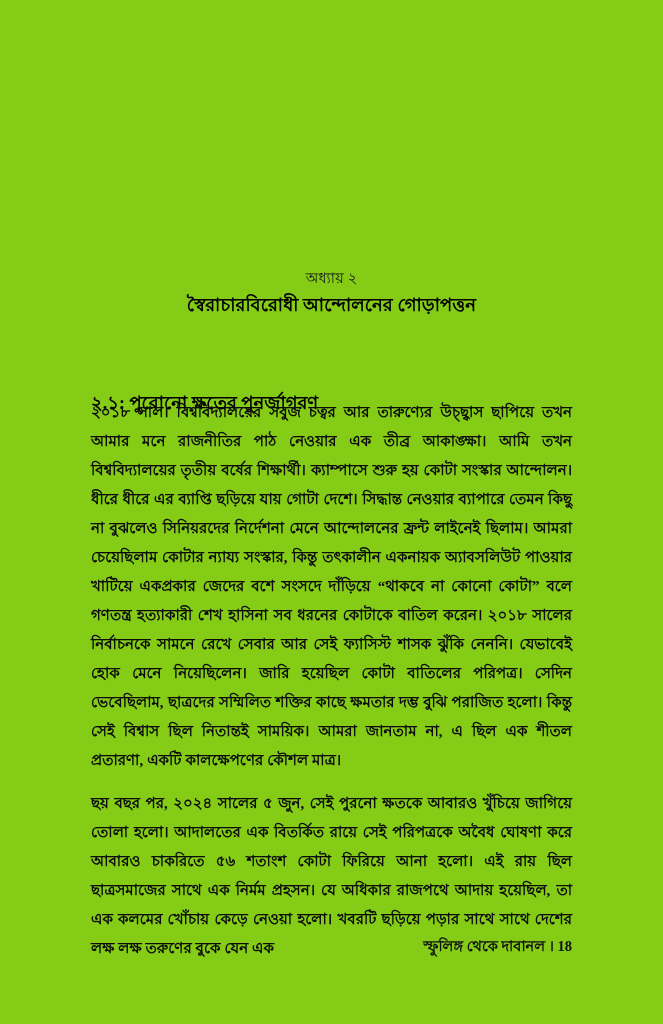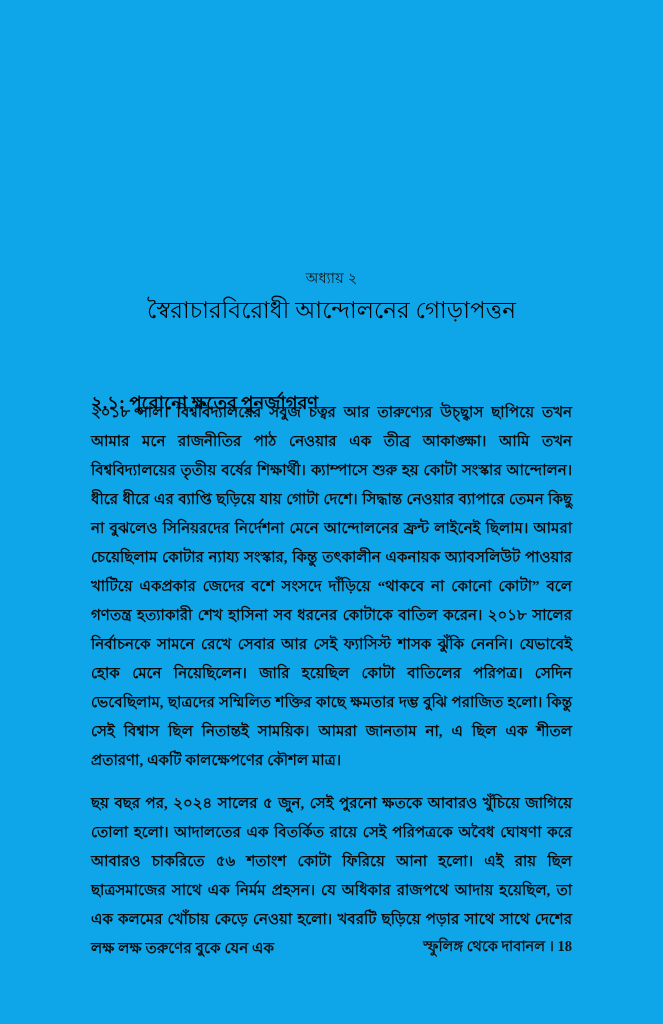--- a/index.html
+++ b/index.html
@@ -14,21 +14,21 @@
     position: relative;
     overflow: hidden;
     font-family: "Liberation Serif", "DejaVu Serif", serif;
     color: #000000;
     -webkit-font-smoothing: antialiased;
   }
 
   .page {
     position: absolute;
     inset: 0;
-    background: #0ea5e9;
+    background: #84cc16;
   }
 
   
   .content {
     position: absolute;
     left: 91px;
     top: 0;
     width: 481px;
   }
 
@@ -41,24 +41,24 @@
     text-align: center;
   }
   .chapter-label {
     font-size: 14.5px;
     line-height: 20px;
     font-weight: 400;
     letter-spacing: 0.2px;
     color: #121212;
   }
   .chapter-title {
-    margin-top: 6px;
-    font-size: 23px;
+    margin-top: 0;
+    font-size: 18px;
     line-height: 34px;
-    font-weight: 400;
+    font-weight: 700;
     letter-spacing: 0.1px;
     color: #000000;
     white-space: nowrap;
   }
 
   
   .section-heading {
     position: absolute;
     left: 0;
     top: 358px;

